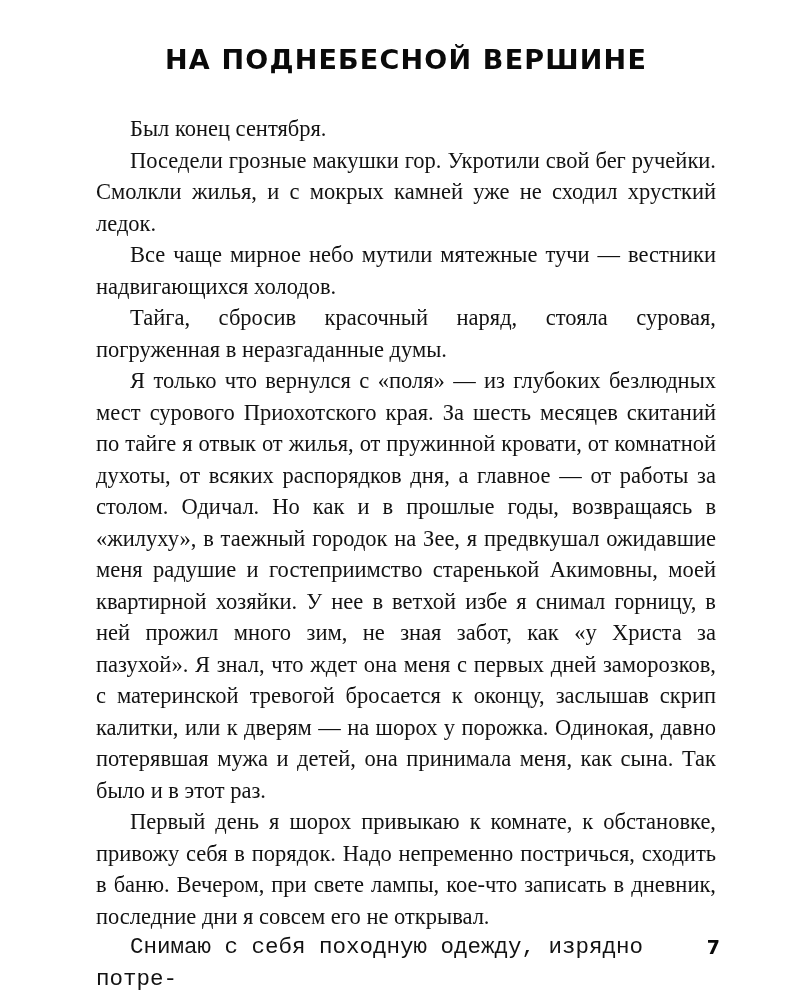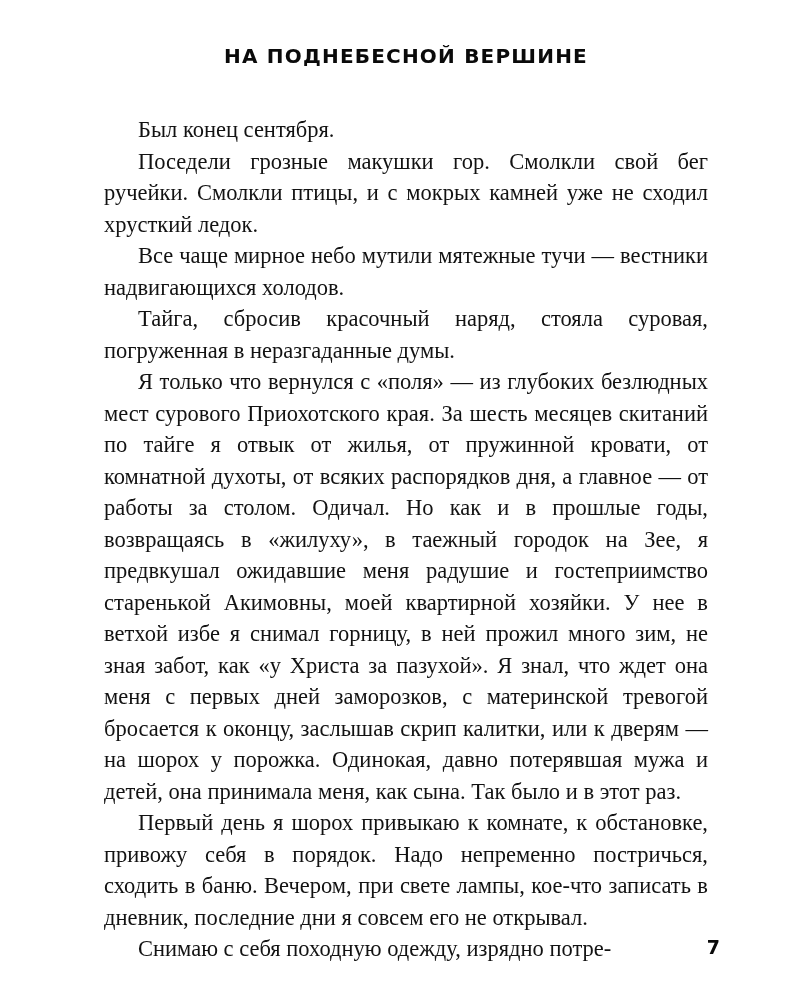--- a/index.html
+++ b/index.html
@@ -19,63 +19,64 @@
     position: relative;
     width: 812px;
     height: 1000px;
     box-sizing: border-box;
     padding: 0;
   }
   .chapter-title {
     text-align: center;
     font-family: "DejaVu Sans", "Liberation Sans", sans-serif;
     font-weight: bold;
-    font-size: 20px;
+    font-size: 27px;
     letter-spacing: 1.2px;
     margin: 0;
     padding-top: 44px;
     color: #0a0a0a;
   }
   .body-text {
-    margin: 12px;
+    margin: 4px;
     padding: 34px 92px 0 92px;
   }
   p.para {
     margin: 0;
     font-size: 22.5px;
     line-height: 31.5px;
     text-align: justify;
     text-indent: 34px;
     color: #121212;
     -webkit-hyphens: none;
     hyphens: none;
   }
   p.para.last {
     text-align: left;
+    font-family: Liberation Mono, monospace;
   }
   .page-number {
     position: absolute;
     right: 92px;
     bottom: 42px;
     font-family: "DejaVu Sans", "Liberation Sans", sans-serif;
     font-weight: bold;
     font-size: 19px;
     color: #0a0a0a;
   }
 </style>
 </head>
 <body>
 
 <div class="page">
 
   <h1 class="chapter-title">НА ПОДНЕБЕСНОЙ ВЕРШИНЕ</h1>
 
   <div class="body-text">
     <p class="para">Был конец сентября.</p>
-    <p class="para">Поседели грозные макушки гор. Смолкли свой бег ручейки. Смолкли птицы, и с мокрых камней уже не сходил хрусткий ледок.</p>
+    <p class="para">Поседели грозные макушки гор. Укротили свой бег ручейки. Смолкли жилья, и с мокрых камней уже не сходил хрусткий ледок.</p>
     <p class="para">Все чаще мирное небо мутили мятежные тучи — вестники надвигающихся холодов.</p>
     <p class="para">Тайга, сбросив красочный наряд, стояла суровая, погруженная в неразгаданные думы.</p>
     <p class="para">Я только что вернулся с «поля» — из глубоких безлюдных мест сурового Приохотского края. За шесть месяцев скитаний по тайге я отвык от жилья, от пружинной кровати, от комнатной духоты, от всяких распорядков дня, а главное — от работы за столом. Одичал. Но как и в прошлые годы, возвращаясь в «жилуху», в таежный городок на Зее, я предвкушал ожидавшие меня радушие и гостеприимство старенькой Акимовны, моей квартирной хозяйки. У нее в ветхой избе я снимал горницу, в ней прожил много зим, не зная забот, как «у Христа за пазухой». Я знал, что ждет она меня с первых дней заморозков, с материнской тревогой бросается к оконцу, заслышав скрип калитки, или к дверям — на шорох у порожка. Одинокая, давно потерявшая мужа и детей, она принимала меня, как сына. Так было и в этот раз.</p>
     <p class="para">Первый день я шорох привыкаю к комнате, к обстановке, привожу себя в порядок. Надо непременно постричься, сходить в баню. Вечером, при свете лампы, кое-что записать в дневник, последние дни я совсем его не открывал.</p>
     <p class="para last">Снимаю с себя походную одежду, изрядно потре-</p>
   </div>
 
   <div class="page-number">7</div>
 
 </div>

